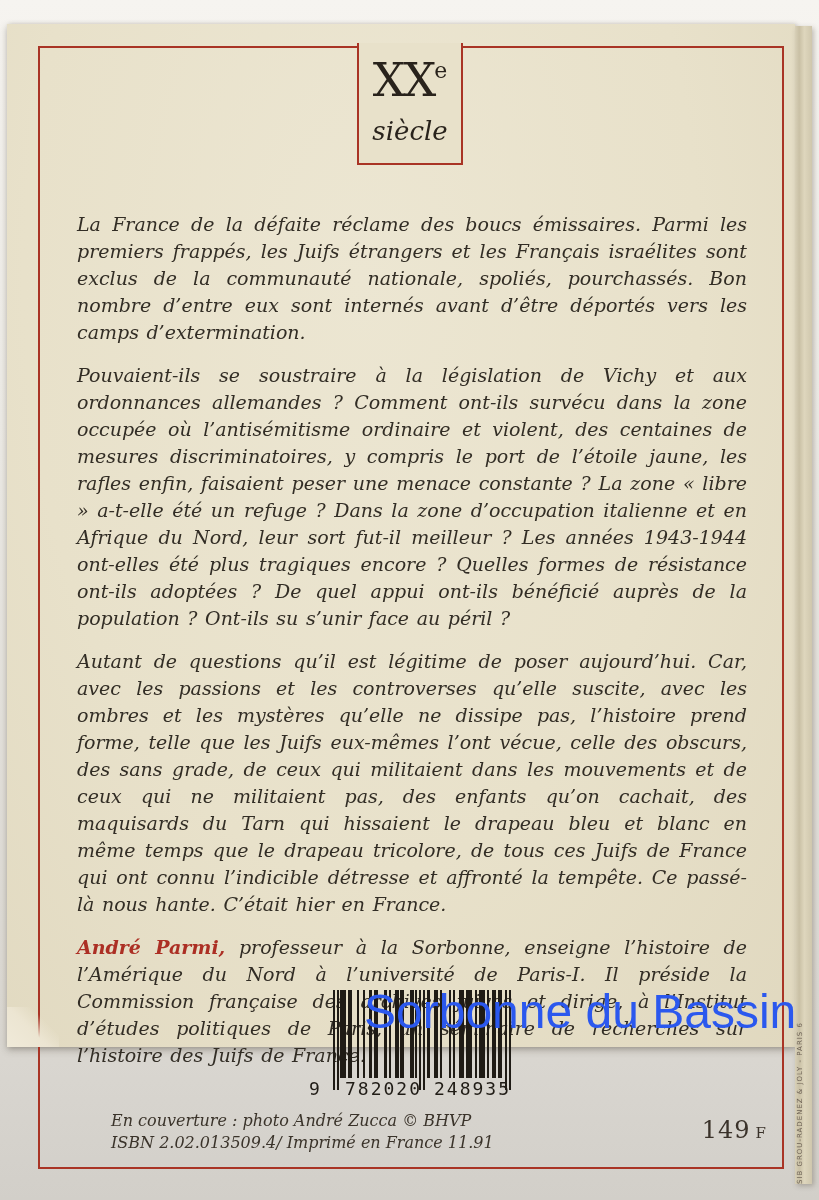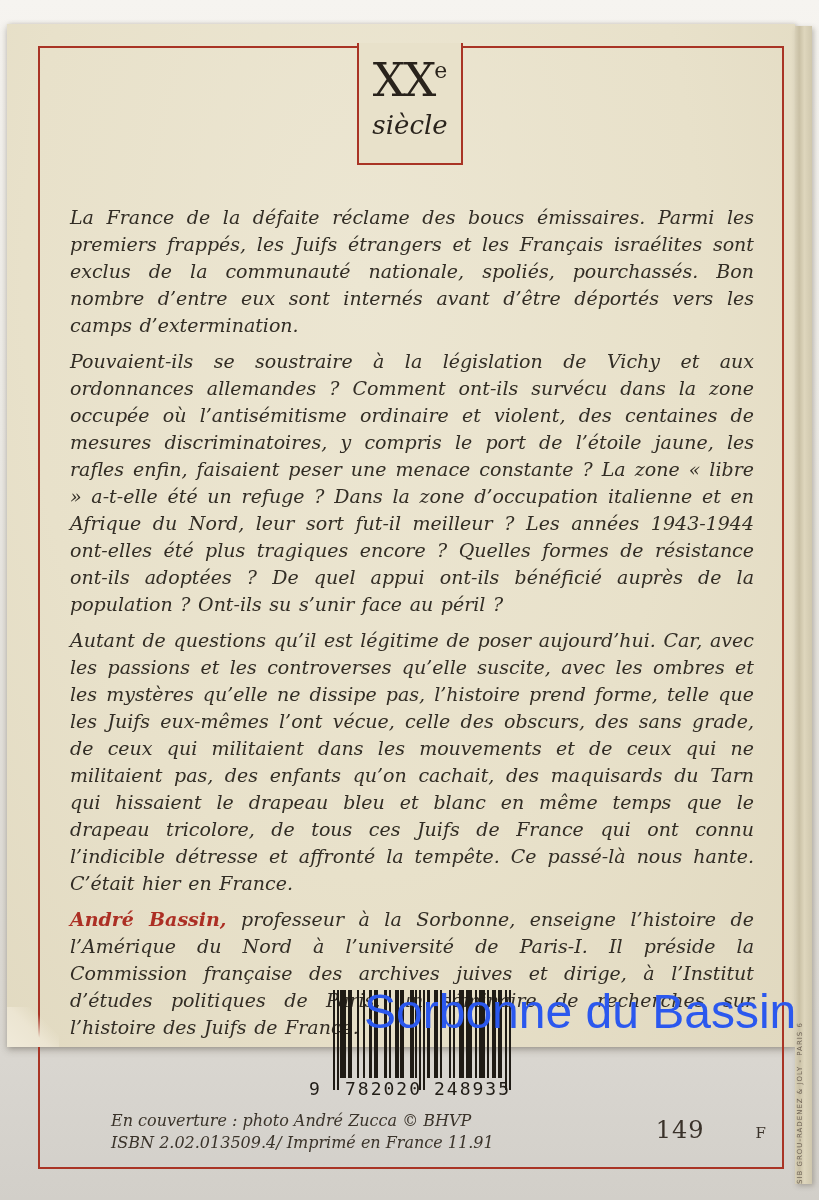--- a/index.html
+++ b/index.html
@@ -41,29 +41,29 @@
     text-align:center;
   }
   .logo-xx{
     font-family:"DejaVu Serif", serif;
     font-size:46px;line-height:1;color:#29231c;
     margin-top:14px;letter-spacing:-2px;
   }
   .logo-xx sup{font-size:22px;vertical-align:18px;letter-spacing:0;}
   .logo-siecle{
     font-family:"DejaVu Serif", serif;font-style:italic;
-    font-size:26px;line-height:1;color:#29231c;margin-top:9px;
+    font-size:26px;line-height:1;color:#29231c;margin-top:15px;
   }
   
   .blurb{
     position:absolute;left:54px;top:171px;width:702px;
     font-style:italic;font-size:19px;line-height:27px;
     color:#322d25;text-align:justify;word-spacing:1.5px;
   }
-  .blurb p{margin:9px;}
+  .blurb p{margin:16px;}
   .signature{text-align:right;padding-right:6px;margin-top:3px;}
   .bio{margin-top:27px;}
   .bio .author{color:#ac2f24;font-weight:bold;}
   
   .barcode{position:absolute;left:296px;top:966px;width:214px;height:132px;}
   .barcode svg{position:absolute;left:30px;top:0;width:178px;height:100px;}
   .bc-digits{
     position:absolute;left:0;top:88px;width:214px;display:flex;align-items:flex-start;
     font-family:"DejaVu Sans Mono", monospace;font-size:18px;color:#201c16;
     letter-spacing:2px;
@@ -77,21 +77,21 @@
     font-size:48px;line-height:1;white-space:nowrap;
     color:#2b58ee;z-index:5;
   }
   
   .credits{
     position:absolute;left:104px;top:1086px;width:700px;
     text-align:left;font-style:italic;font-size:16px;line-height:22px;color:#3a332a;
   }
   .price{
     position:absolute;right:29px;top:1092px;
-    display:inline-flex;align-items:baseline;color:#3a322a;gap:46px;
+    display:inline-flex;align-items:baseline;color:#3a322a;
   }
   .price .amount{font-size:24px;letter-spacing:1px;}
   .price .currency{font-size:15px;margin-left:5px;}
   
   .printer{
     position:absolute;left:796px;top:1008px;height:176px;width:13px;
     writing-mode:vertical-rl;transform:rotate(180deg);
     font-family:"DejaVu Sans", sans-serif;
     font-size:7px;letter-spacing:1px;color:#6e6356;white-space:nowrap;
   }
@@ -107,21 +107,21 @@
 
     <div class="notch">
       <div class="logo-xx"><span>XX</span><sup>e</sup></div>
       <div class="logo-siecle">siècle</div>
     </div>
 
     <div class="blurb">
       <p>La France de la défaite réclame des boucs émissaires. Parmi les premiers frappés, les Juifs étrangers et les Français israélites sont exclus de la communauté nationale, spoliés, pourchassés. Bon nombre d’entre eux sont internés avant d’être déportés vers les camps d’extermination.</p>
       <p>Pouvaient-ils se soustraire à la législation de Vichy et aux ordonnances allemandes ? Comment ont-ils survécu dans la zone occupée où l’antisémitisme ordinaire et violent, des centaines de mesures discriminatoires, y compris le port de l’étoile jaune, les rafles enfin, faisaient peser une menace constante ? La zone « libre » a-t-elle été un refuge ? Dans la zone d’occupation italienne et en Afrique du Nord, leur sort fut-il meilleur ? Les années 1943-1944 ont-elles été plus tragiques encore ? Quelles formes de résistance ont-ils adoptées ? De quel appui ont-ils bénéficié auprès de la population ? Ont-ils su s’unir face au péril ?</p>
       <p>Autant de questions qu’il est légitime de poser aujourd’hui. Car, avec les passions et les controverses qu’elle suscite, avec les ombres et les mystères qu’elle ne dissipe pas, l’histoire prend forme, telle que les Juifs eux-mêmes l’ont vécue, celle des obscurs, des sans grade, de ceux qui militaient dans les mouvements et de ceux qui ne militaient pas, des enfants qu’on cachait, des maquisards du Tarn qui hissaient le drapeau bleu et blanc en même temps que le drapeau tricolore, de tous ces Juifs de France qui ont connu l’indicible détresse et affronté la tempête. Ce passé-là nous hante. C’était hier en France.</p>
-      <p class="bio"><span class="author">André Bassin,</span><span> professeur à la Sorbonne, enseigne l’histoire de l’Amérique du Nord à l’université de Paris-I. Il préside la Commission française des archives juives et dirige, à l’Institut d’études politiques de Paris, un séminaire de recherches sur l’histoire des Juifs de France.</span></p>
+      <p class="bio"><span class="author">André Parmi,</span><span> professeur à la Sorbonne, enseigne l’histoire de l’Amérique du Nord à l’université de Paris-I. Il préside la Commission française des archives juives et dirige, à l’Institut d’études politiques de Paris, un séminaire de recherches sur l’histoire des Juifs de France.</span></p>
     </div>
 
     <div class="barcode">
       <svg viewBox="0 0 95 40" preserveAspectRatio="none" shape-rendering="crispEdges" xmlns="http://www.w3.org/2000/svg">
           <rect x="0" y="0" width="1" height="40" fill="#1f1b15"></rect>
           <rect x="2" y="0" width="1" height="40" fill="#1f1b15"></rect>
           <rect x="4" y="0" width="3" height="35" fill="#1f1b15"></rect>
           <rect x="8" y="0" width="2" height="35" fill="#1f1b15"></rect>
           <rect x="13" y="0" width="1" height="35" fill="#1f1b15"></rect>
           <rect x="16" y="0" width="1" height="35" fill="#1f1b15"></rect>

